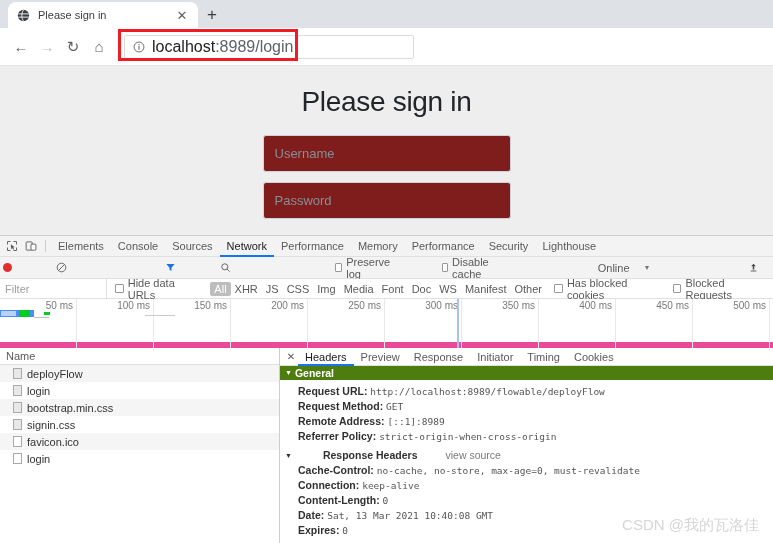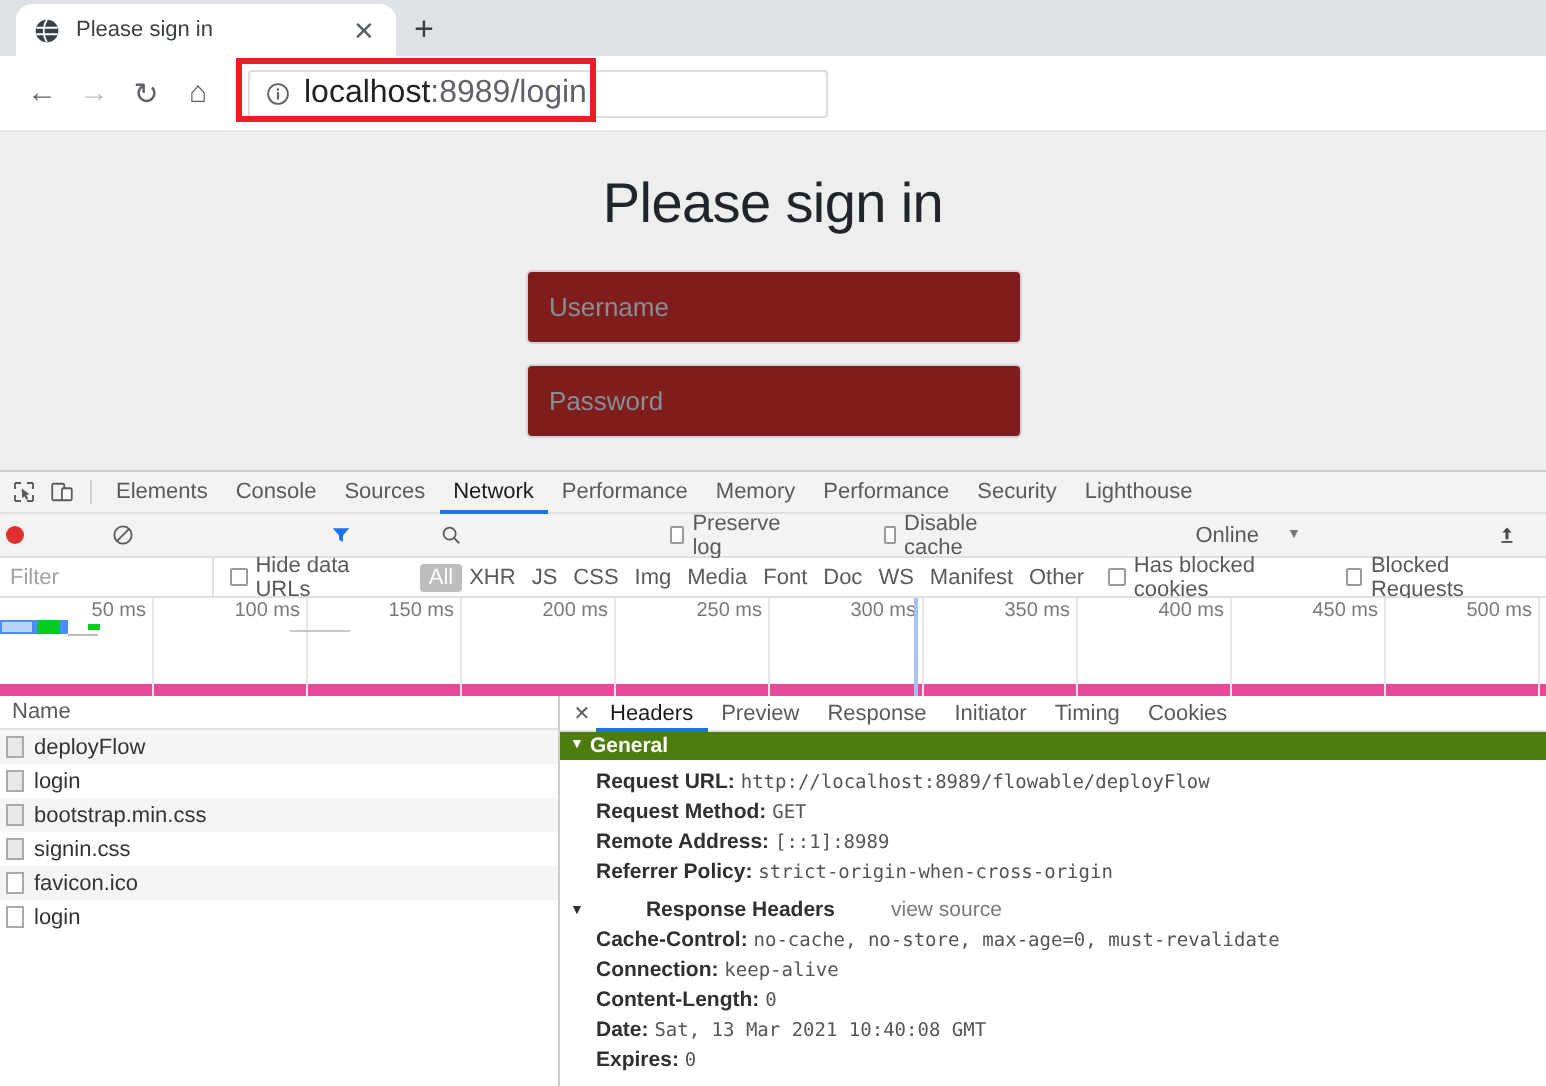--- a/index.html
+++ b/index.html
@@ -142,21 +142,21 @@
   .req-list {
     width: 280px; border-right: 1px solid #cdcdcd; display: flex;
     flex-direction: column; background: #fff;
   }
   .req-head {
     height: 17px; line-height: 17px; font-size: 11px; color: #5a5a5a;
     padding-left: 6px; border-bottom: 1px solid #e0e0e0; background: #fff;
   }
   .req-row {
     height: 17px; display: flex; align-items: center;
-    padding-left: 3px; font-size: 11px; color: #333;
+    padding-left: 13px; font-size: 11px; color: #333;
   }
   .req-row.odd { background: #f5f5f5; }
   .req-ficon {
     width: 9px; height: 11px; border: 1px solid #aaa; background: #fff;
     margin-right: 5px; flex: 0 0 9px;
   }
   .req-ficon.doc { background: #e8e8e8; }
 
   .detail { flex: 1; display: flex; flex-direction: column; min-width: 0; background: #fff; }
   .detail-tabs {
@@ -477,17 +477,18 @@
           </div>
           <div class="kv">
             <span class="k">Date:</span>
             <span class="v">Sat, 13 Mar 2021 10:40:08 GMT</span>
           </div>
           <div class="kv">
             <span class="k">Expires:</span>
             <span class="v">0</span>
           </div>
 
+          <div class="watermark">CSDN @我的瓦洛佳</div>
         </div>
       </div>
     </div>
   </div>
 </div>
 
 </body></html>

